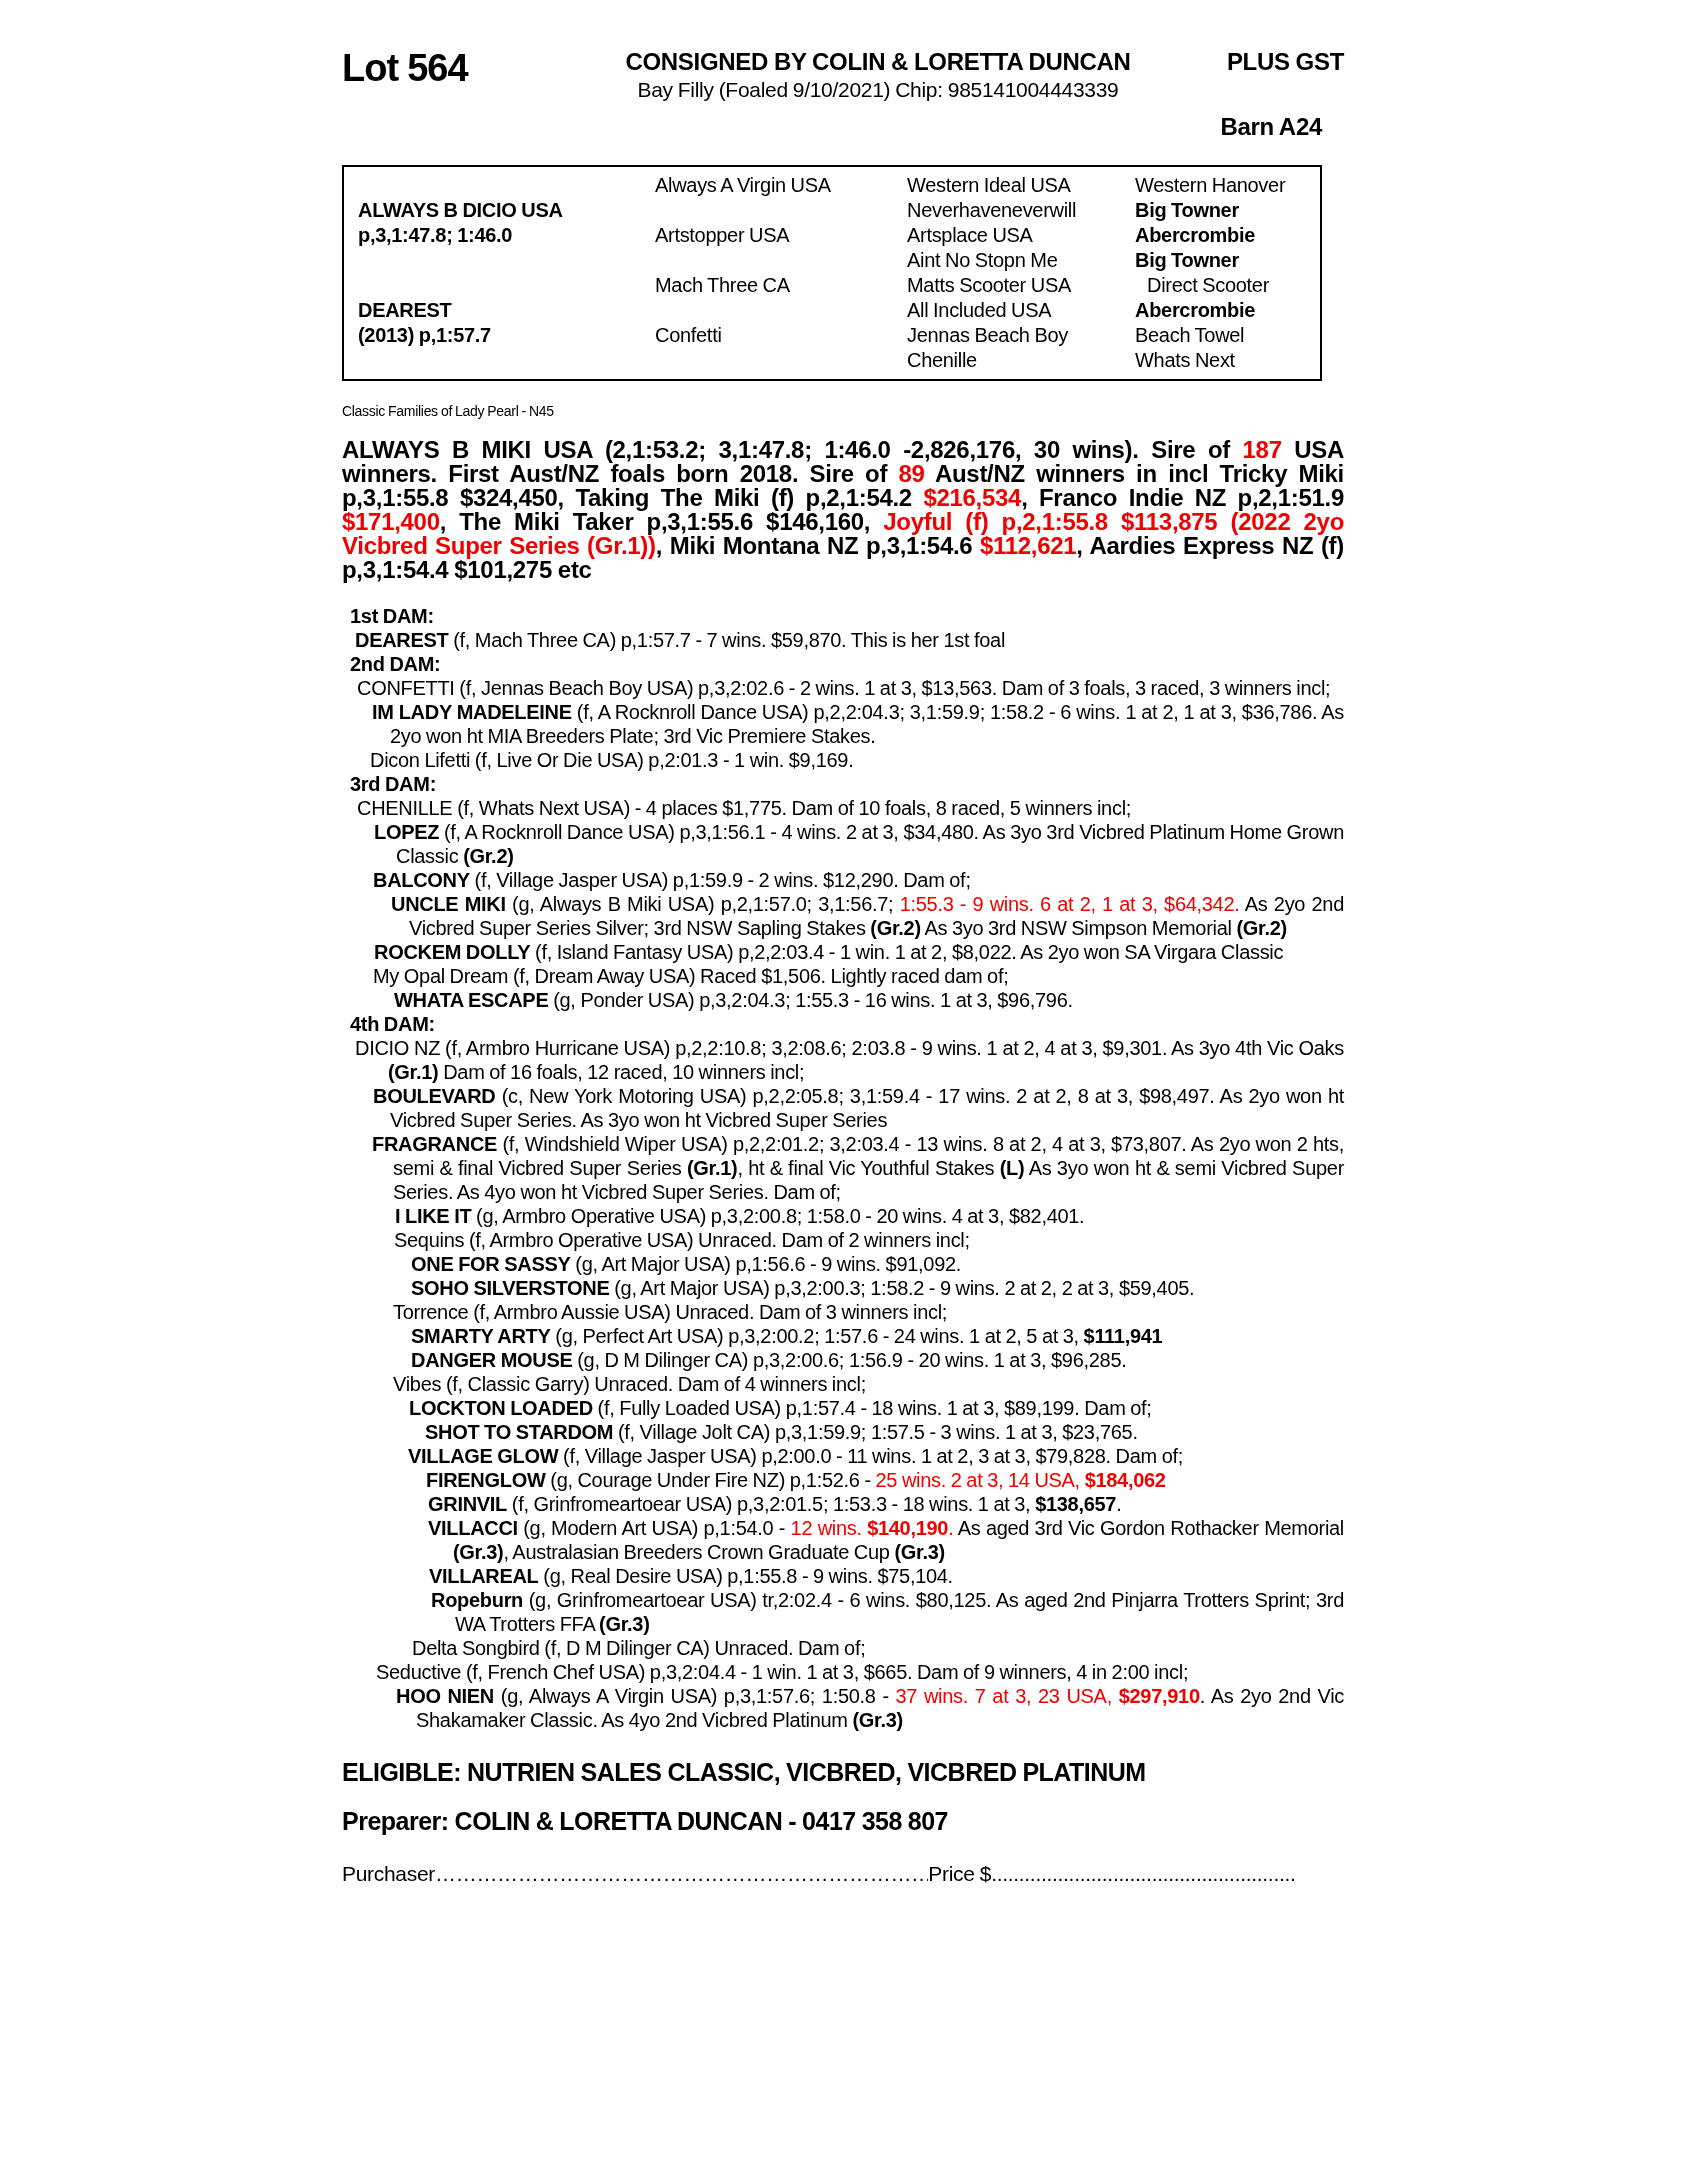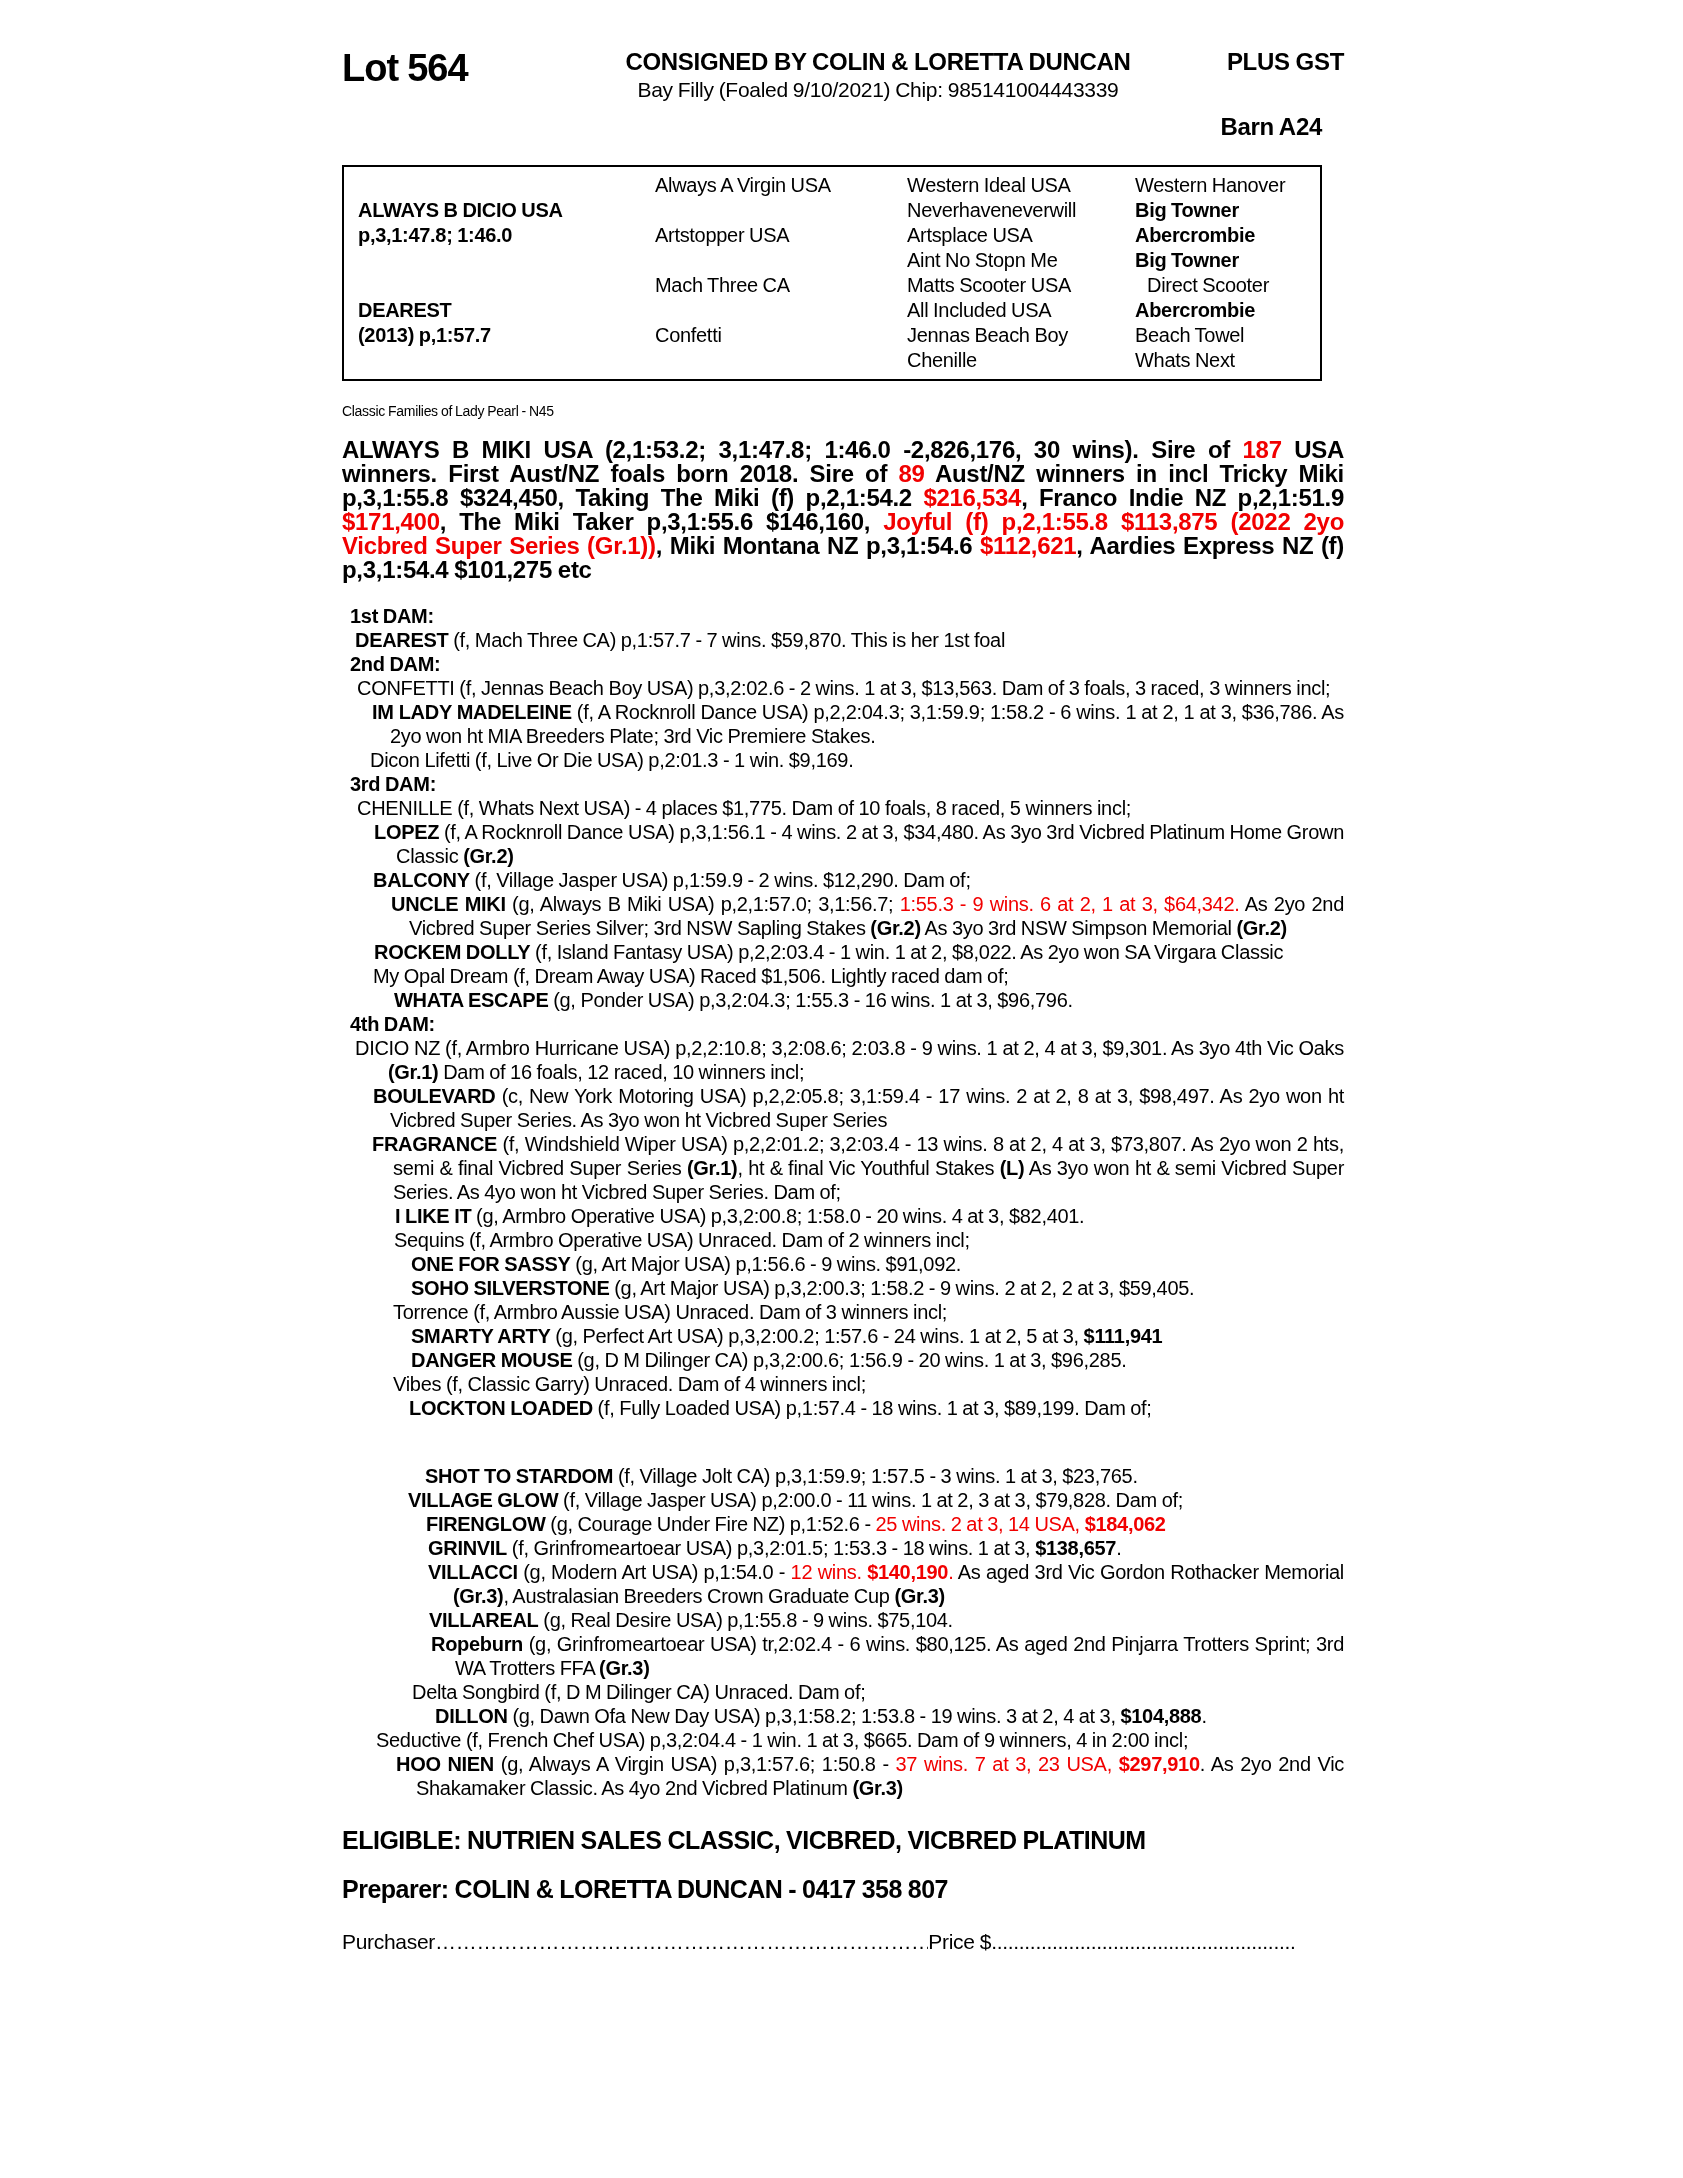--- a/index.html
+++ b/index.html
@@ -109,29 +109,28 @@
         <div class="pl" style="padding-left: 51px; text-indent: -21px;"><span class="b">FRAGRANCE</span><span class="n"> (f, Windshield Wiper USA) p,2,2:01.2; 3,2:03.4 - 13 wins. 8 at 2, 4 at 3, $73,807. As 2yo won 2 hts, semi &amp; final Vicbred Super Series </span><span class="b">(Gr.1)</span><span class="n">, ht &amp; final Vic Youthful Stakes </span><span class="b">(L)</span><span class="n"> As 3yo won ht &amp; semi Vicbred Super Series. As 4yo won ht Vicbred Super Series. Dam of;</span></div>
         <div class="pl" style="padding-left: 53px; text-indent: 0px;"><span class="b">I LIKE IT</span><span class="n"> (g, Armbro Operative USA) p,3,2:00.8; 1:58.0 - 20 wins. 4 at 3, $82,401.</span></div>
         <div class="pl" style="padding-left: 52px; text-indent: 0px;"><span class="n">Sequins (f, Armbro Operative USA) Unraced. Dam of 2 winners incl;</span></div>
         <div class="pl" style="padding-left: 69px; text-indent: 0px;"><span class="b">ONE FOR SASSY</span><span class="n"> (g, Art Major USA) p,1:56.6 - 9 wins. $91,092.</span></div>
         <div class="pl" style="padding-left: 69px; text-indent: 0px;"><span class="b">SOHO SILVERSTONE</span><span class="n"> (g, Art Major USA) p,3,2:00.3; 1:58.2 - 9 wins. 2 at 2, 2 at 3, $59,405.</span></div>
         <div class="pl" style="padding-left: 51px; text-indent: 0px;"><span class="n">Torrence (f, Armbro Aussie USA) Unraced. Dam of 3 winners incl;</span></div>
         <div class="pl" style="padding-left: 69px; text-indent: 0px;"><span class="b">SMARTY ARTY</span><span class="n"> (g, Perfect Art USA) p,3,2:00.2; 1:57.6 - 24 wins. 1 at 2, 5 at 3, </span><span class="b">$111,941</span></div>
         <div class="pl" style="padding-left: 69px; text-indent: 0px;"><span class="b">DANGER MOUSE</span><span class="n"> (g, D M Dilinger CA) p,3,2:00.6; 1:56.9 - 20 wins. 1 at 3, $96,285.</span></div>
         <div class="pl" style="padding-left: 51px; text-indent: 0px;"><span class="n">Vibes (f, Classic Garry) Unraced. Dam of 4 winners incl;</span></div>
         <div class="pl" style="padding-left: 67px; text-indent: 0px;"><span class="b">LOCKTON LOADED</span><span class="n"> (f, Fully Loaded USA) p,1:57.4 - 18 wins. 1 at 3, $89,199. Dam of;</span></div>
-        <div class="pl" style="padding-left: 83px; text-indent: 0px; margin-top: 44px;"><span class="b">SHOT TO STARDOM</span><span class="n"> (f, Village Jolt CA) p,3,1:59.9; 1:57.5 - 3 wins. 1 at 3, $23,765.</span></div>
+        <div class="pl" style="padding-left: 83px; text-indent: 0px;"><span class="b">SHOT TO STARDOM</span><span class="n"> (f, Village Jolt CA) p,3,1:59.9; 1:57.5 - 3 wins. 1 at 3, $23,765.</span></div>
         <div class="pl" style="padding-left: 66px; text-indent: 0px;"><span class="b">VILLAGE GLOW</span><span class="n"> (f, Village Jasper USA) p,2:00.0 - 11 wins. 1 at 2, 3 at 3, $79,828. Dam of;</span></div>
         <div class="pl" style="padding-left: 84px; text-indent: 0px;"><span class="b">FIRENGLOW</span><span class="n"> (g, Courage Under Fire NZ) p,1:52.6 - </span><span class="r">25 wins. 2 at 3, 14 USA, </span><span class="rb">$184,062</span></div>
         <div class="pl" style="padding-left: 86px; text-indent: 0px;"><span class="b">GRINVIL</span><span class="n"> (f, Grinfromeartoear USA) p,3,2:01.5; 1:53.3 - 18 wins. 1 at 3, </span><span class="b">$138,657</span><span class="n">.</span></div>
         <div class="pl" style="padding-left: 111px; text-indent: -25px;"><span class="b">VILLACCI</span><span class="n"> (g, Modern Art USA) p,1:54.0 - </span><span class="r">12 wins. </span><span class="rb">$140,190</span><span class="r">.</span><span class="n"> As aged 3rd Vic Gordon Rothacker Memorial </span><span class="b">(Gr.3)</span><span class="n">, Australasian Breeders Crown Graduate Cup </span><span class="b">(Gr.3)</span></div>
         <div class="pl" style="padding-left: 87px; text-indent: 0px;"><span class="b">VILLAREAL</span><span class="n"> (g, Real Desire USA) p,1:55.8 - 9 wins. $75,104.</span></div>
         <div class="pl" style="padding-left: 113px; text-indent: -24px;"><span class="b">Ropeburn</span><span class="n"> (g, Grinfromeartoear USA) tr,2:02.4 - 6 wins. $80,125. As aged 2nd Pinjarra Trotters Sprint; 3rd WA Trotters FFA </span><span class="b">(Gr.3)</span></div>
         <div class="pl" style="padding-left: 70px; text-indent: 0px;"><span class="n">Delta Songbird (f, D M Dilinger CA) Unraced. Dam of;</span></div>
-        <div class="pl" style="padding-left: 93px; text-indent: 0px;"><span class="b">DILLON</span><span class="n"> (g, Dawn Ofa New Day USA) p,3,1:58.2; 1:53.8 - 19 wins. 3 at 2, 4 at 3, </span><span class="b">$104,888</span><span class="n">.</span></div>
         <div class="pl" style="padding-left: 59px; text-indent: -25px;"><span class="n">Seductive (f, French Chef USA) p,3,2:04.4 - 1 win. 1 at 3, $665. Dam of 9 winners, 4 in 2:00 incl;</span></div>
         <div class="pl" style="padding-left: 74px; text-indent: -20px;"><span class="b">HOO NIEN</span><span class="n"> (g, Always A Virgin USA) p,3,1:57.6; 1:50.8 - </span><span class="r">37 wins. 7 at 3, 23 USA, </span><span class="rb">$297,910</span><span class="n">. As 2yo 2nd Vic Shakamaker Classic. As 4yo 2nd Vicbred Platinum </span><span class="b">(Gr.3)</span></div>
       </div>
 
     <div class="eligible">ELIGIBLE: NUTRIEN SALES CLASSIC, VICBRED, VICBRED PLATINUM</div>
     <div class="preparer">Preparer: COLIN &amp; LORETTA DUNCAN - 0417 358 807</div>
 
     <div class="purchrow">
       <span>Purchaser</span>
       <span class="leader">……………………………………………………………………………………………………..</span>

